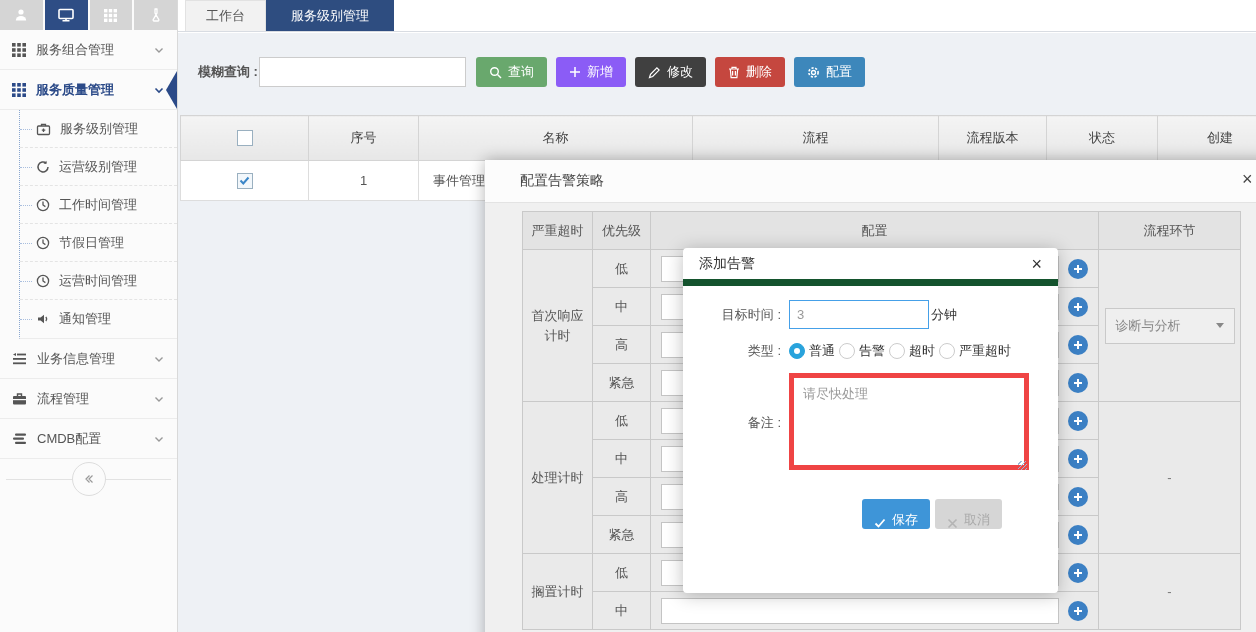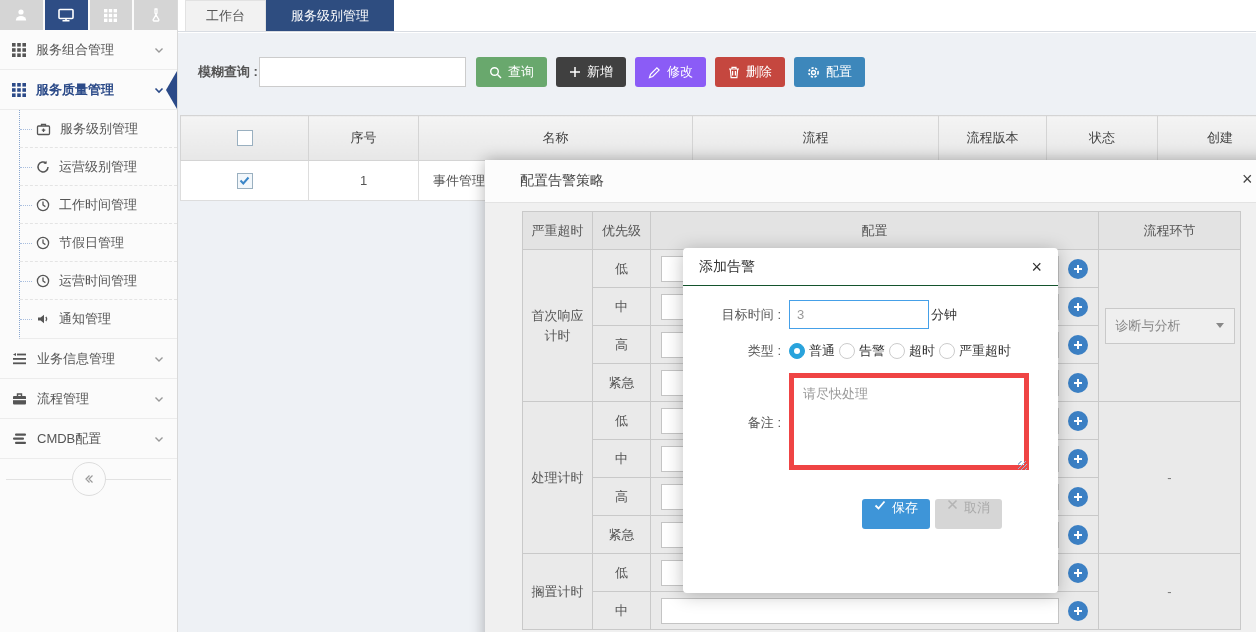--- a/index.html
+++ b/index.html
@@ -65,41 +65,41 @@
   .cfg-cell{display:flex;align-items:center;padding:0 10px;gap:9px;}
   .cfg-input{flex:1;height:26px;border:1px solid #c4c4c4;background:#fff;outline:none;font-size:13px;color:#555;padding:0 6px;}
   .plus-btn{width:20px;height:20px;border-radius:50%;background:#3c80c4;color:#fff;display:flex;align-items:center;justify-content:center;flex:none;cursor:pointer;}
   .stage-select{width:130px;height:36px;margin:0 auto;border:1px solid #c9c9c9;background:#efefef;display:flex;align-items:center;padding:0 10px;color:#888;cursor:pointer;}
   .stage-select .stxt{flex:1;text-align:left;}
   .caret-down{width:0;height:0;border-left:4px solid transparent;border-right:4px solid transparent;border-top:5px solid #888;}
   .stage-dash{color:#777;}
 
   
   .dialog{position:absolute;left:683px;top:248px;width:375px;height:345px;background:#fff;border-radius:4px;box-shadow:0 2px 18px rgba(0,0,0,.25);z-index:20;}
-  .dialog-header{height:38px;border-bottom:1px solid #14532d;display:flex;align-items:center;padding:0 16px;}
+  .dialog-header{height:38px;border-bottom:7px solid #14532d;display:flex;align-items:center;padding:0 16px;}
   .dialog-title{flex:1;color:#333;font-size:14px;}
   .dialog-close{font-size:18px;color:#333;cursor:pointer;line-height:1;}
   .dialog-body{padding:14px 20px 0 0;}
   .frow{display:flex;align-items:center;margin-bottom:13px;}
   .flabel{width:98px;text-align:right;color:#555;margin-right:8px;flex:none;}
   .time-input{width:140px;height:29px;border:1px solid #45a0e8;outline:none;color:#999;font-size:13px;padding:0 7px;}
   .suffix{color:#333;margin-left:2px;}
   .radios{display:flex;align-items:center;gap:4px;}
   .radio{display:flex;align-items:center;gap:4px;cursor:pointer;color:#333;}
   .rdot{width:16px;height:16px;border-radius:50%;border:1px solid #ccc;background:#fff;flex:none;position:relative;}
   .radio.checked .rdot{border-color:#29a3dc;background:#29a3dc;}
   .radio.checked .rdot::after{content:'';position:absolute;left:4px;top:4px;width:6px;height:6px;border-radius:50%;background:#fff;}
   .notify-select{width:240px;height:29px;border:1px solid #ccc;background:#fdfdfd;display:flex;align-items:center;padding:0 11px;color:#777;cursor:pointer;}
   .notify-select .stxt{flex:1;text-align:left;}
   .remark-area{width:240px;height:97px;border:5px solid #ef4444;outline:none;resize:none;font-family:inherit;font-size:13px;color:#999;padding:7px 9px;position:relative;}
   .remark-wrap{position:relative;width:240px;}
   .resize-grip{position:absolute;right:2px;bottom:3px;width:9px;height:9px;
     background:repeating-linear-gradient(135deg,transparent 0 2px,#9ab8d8 2px 3px);pointer-events:none;}
   .dialog-footer{display:flex;justify-content:flex-end;gap:5px;padding:13px 36px 0 0;}
-  .dbtn{height:30px;border:none;border-radius:3px;font-size:13px;padding:0 12px;display:inline-flex;align-items:flex-start;gap:6px;cursor:pointer;font-family:inherit;}
+  .dbtn{height:30px;border:none;border-radius:3px;font-size:13px;padding:0 12px;display:inline-flex;align-items:flex-end;gap:6px;cursor:pointer;font-family:inherit;}
   .dbtn.save{background:#3e95d8;color:#fff;}
   .dbtn.cancel{background:#d6d6d6;color:#a9a9a9;}
 </style>
 </head>
 <body>
 
 <div class="sidebar">
   <div class="iconbar">
     <div class="ibtn">
       <span class="icon">
@@ -329,29 +329,29 @@
       <input class="tsearch" type="text" value="" style="">
       <button class="tbtn" style="background:#69a86d">
         <span class="icon">
           <svg width="13" height="13" viewBox="0 0 13 13">
               <circle cx="5.5" cy="5.5" r="3.8" fill="none" stroke="#fff" stroke-width="1.4"></circle>
               <path d="M8.5 8.5 12 12" stroke="#fff" stroke-width="1.4"></path>
             </svg>
         </span>
         <span>查询</span>
       </button>
-      <button class="tbtn" style="background:#404040">
+      <button class="tbtn" style="background:#8b5cf6">
         <span class="icon">
           <svg width="12" height="12" viewBox="0 0 12 12">
               <path d="M6 1v10M1 6h10" stroke="#fff" stroke-width="1.5"></path>
             </svg>
         </span>
         <span>新增</span>
       </button>
-      <button class="tbtn" style="background:#8b5cf6">
+      <button class="tbtn" style="background:#404040">
         <span class="icon">
           <svg width="13" height="13" viewBox="0 0 13 13">
               <path d="M1.5 11.5l1-3.2 6.4-6.4 2.2 2.2-6.4 6.4z" fill="none" stroke="#fff" stroke-width="1.2"></path>
             </svg>
         </span>
         <span>修改</span>
       </button>
       <button class="tbtn" style="background:#c5473f">
         <span class="icon">
           <svg width="12" height="13" viewBox="0 0 12 13">

